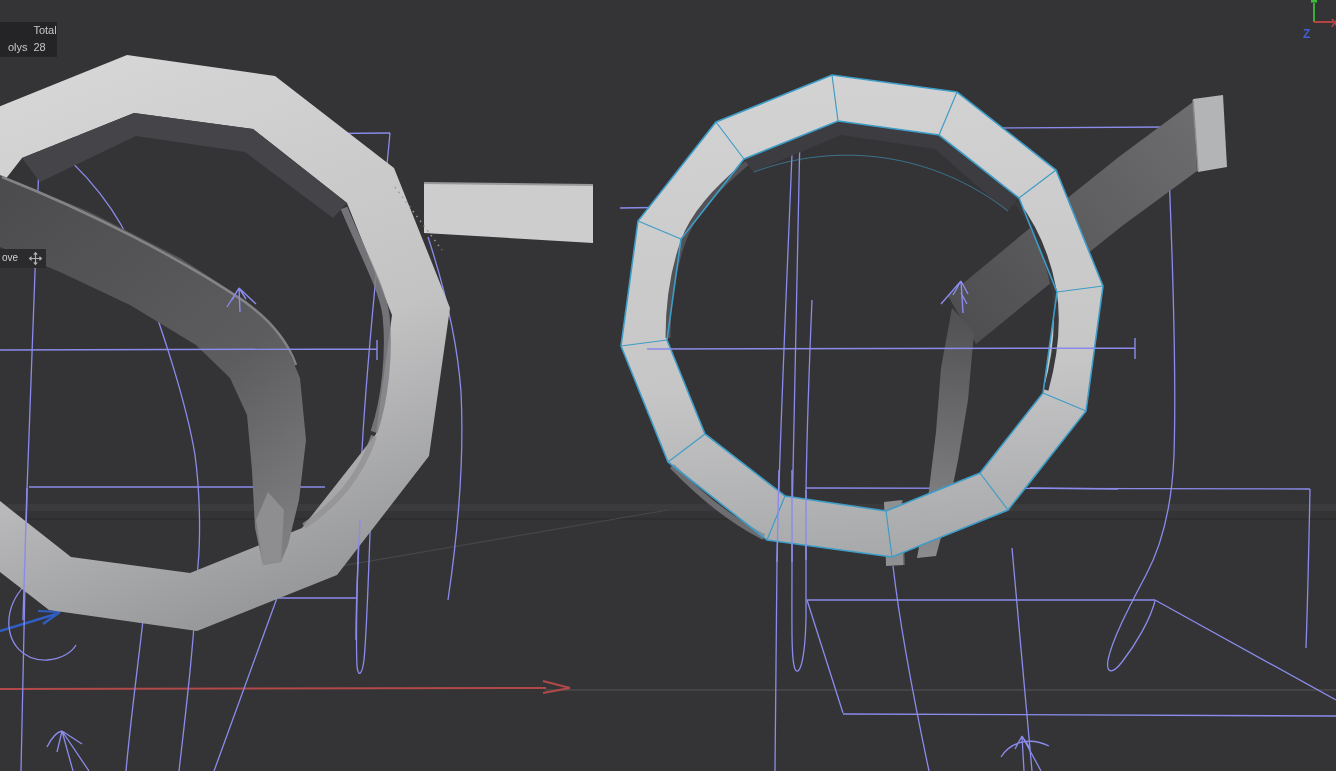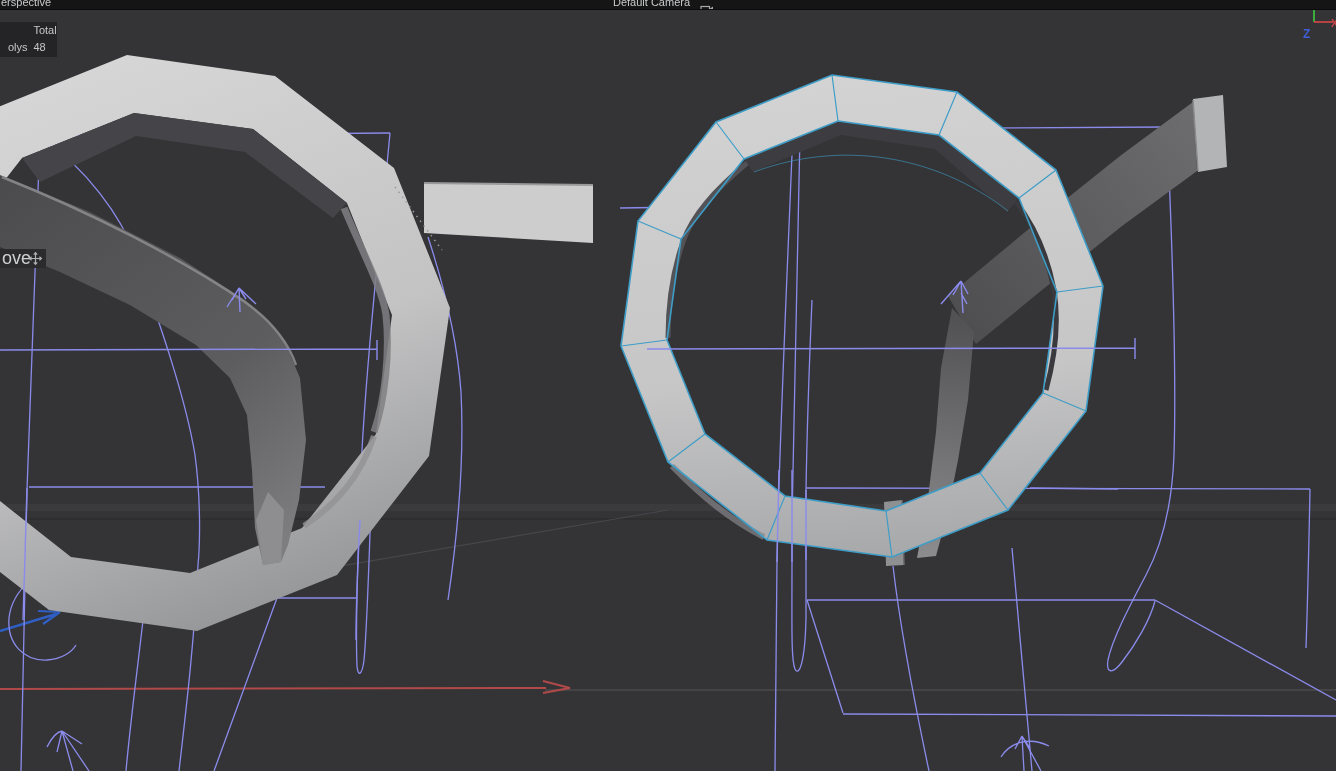--- a/index.html
+++ b/index.html
@@ -14,21 +14,21 @@
   #cam-label{left:613px;}
   #cam-icon{position:absolute;left:700px;top:0px;}
   
   #stats{position:absolute;left:0;top:22px;width:57px;height:35px;background:#242426;
          z-index:30;color:#c6c6c7;font-size:11px;line-height:17px;}
   #stats .r{display:flex;}
   #stats .c1{width:29px;padding-left:8px;}
   #stats .c2{width:27px;}
   
   #movechip{position:absolute;left:0;top:249px;width:46px;height:19px;background:#2b2b2d;
-            z-index:30;color:#d0d1d2;font-size:18px;line-height:18px;}
+            z-index:30;color:#d0d1d2;font-size:10px;line-height:18px;}
   #movechip span{padding-left:2px;}
   #movechip svg{position:absolute;left:28px;top:2px;}
   #scene{position:absolute;left:0;top:0;z-index:10;}
 </style>
 </head>
 <body>
 
 <div id="app">
 
   <svg id="scene" width="1336" height="771" viewBox="0 0 1336 771">
@@ -157,39 +157,29 @@
 
     <g>
       <rect x="1311" y="0" width="6" height="2.5" fill="#3dbb3d"></rect>
       <path d="M1314,3 L1314,22" stroke="#3dbb3d" stroke-width="1.8"></path>
       <path d="M1314,22 L1333,22" stroke="#c64545" stroke-width="1.8"></path>
       <text x="1331" y="27" font-size="11" font-weight="bold" fill="#c64545">X</text>
       <text x="1303" y="38" font-size="12" font-weight="bold" fill="#3f5fd8">Z</text>
     </g>
   </svg>
 
-  <div id="topbar">
-    <span id="vp-label" class="lbl">erspective</span>
-    <span id="cam-label" class="lbl">Default Camera</span>
-    <span id="cam-icon">
-      <svg width="14" height="10">
-        <rect x="1" y="2.5" width="8.5" height="6.5" fill="none" stroke="#a8a9ab" stroke-width="1.2"></rect>
-        <path d="M10,4.5 L13,2.5 L13,8.5 L10,6.5 Z" fill="#a8a9ab"></path>
-      </svg>
-    </span>
-  </div>
 
   <div id="stats">
     <div class="r">
       <span class="c1"></span>
       <span class="c2">Total</span>
     </div>
     <div class="r">
       <span class="c1">olys</span>
-      <span class="c2">48</span>
+      <span class="c2">28</span>
     </div>
   </div>
 
   <div id="movechip">
     <span>ove</span>
     <svg width="15" height="15">
       <g stroke="#b0b1b3" stroke-width="1.2" fill="none">
         <path d="M7.5,2 L7.5,13 M2,7.5 L13,7.5"></path>
         <path d="M5.8,3.6 L7.5,1.6 L9.2,3.6 M5.8,11.4 L7.5,13.4 L9.2,11.4
                  M3.6,5.8 L1.6,7.5 L3.6,9.2 M11.4,5.8 L13.4,7.5 L11.4,9.2"></path>

